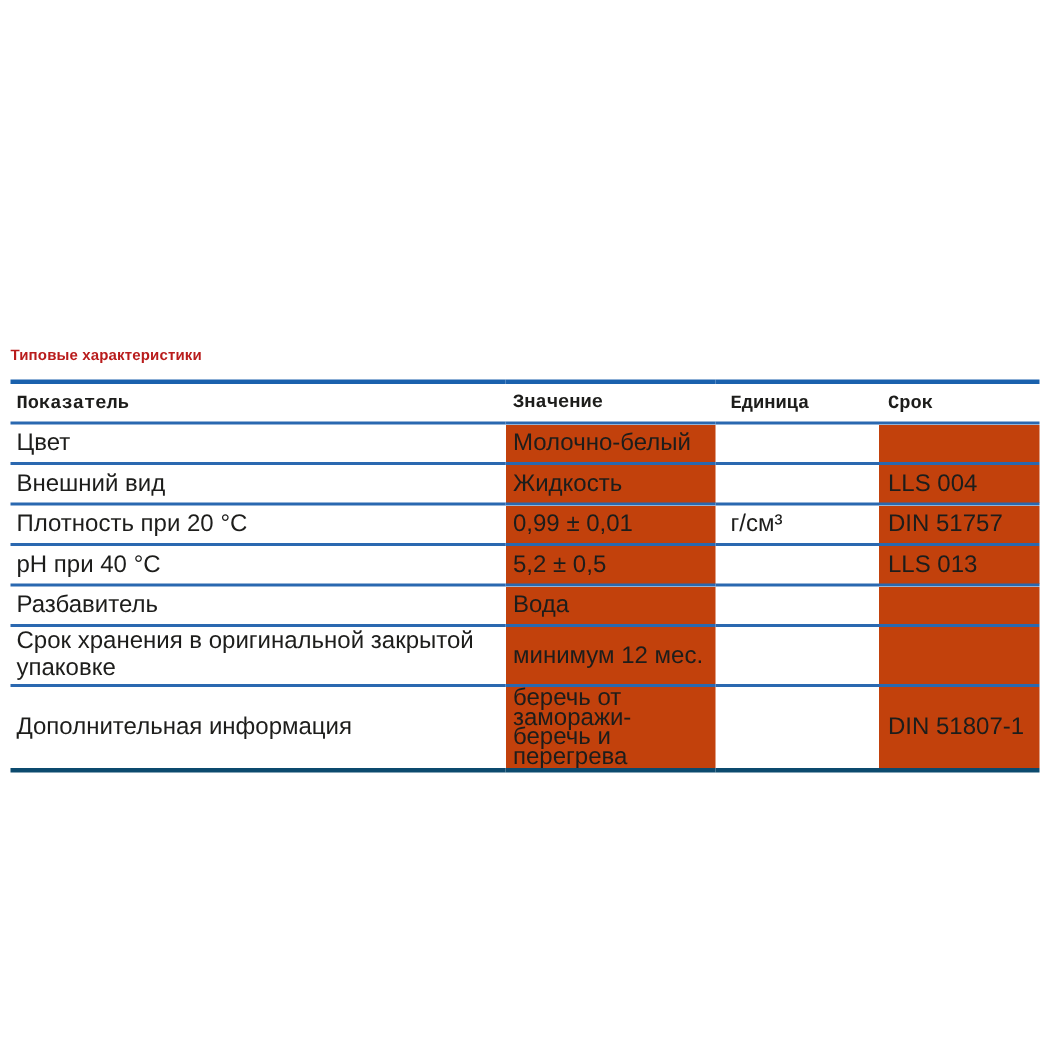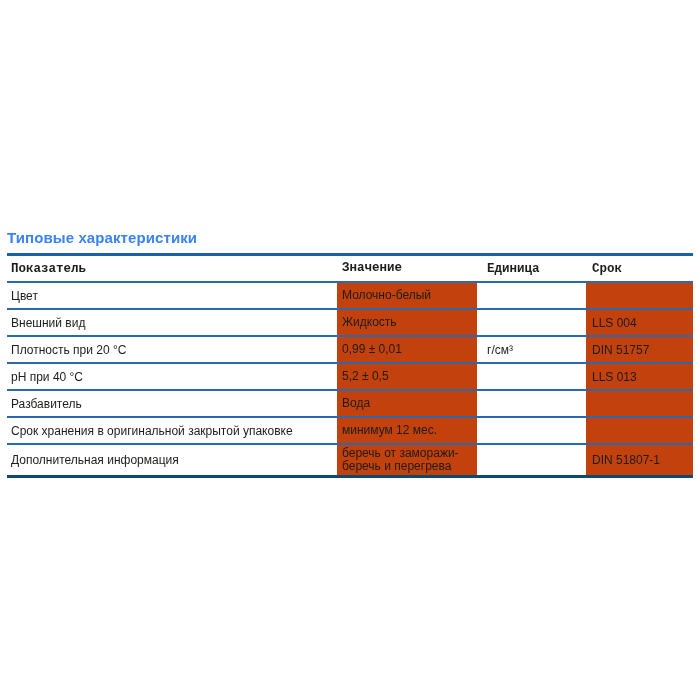--- a/index.html
+++ b/index.html
@@ -13,24 +13,24 @@
     height: 700px;
     background: #ffffff;
     overflow: hidden;
     font-family: "Liberation Sans", sans-serif;
   }
   .title {
     position: absolute;
     left: 7px;
     top: 230px;
     margin: 0;
-    font-size: 15px;
+    font-size: 10px;
     line-height: 16px;
     font-weight: bold;
-    color: #3b82f6;
+    color: #b91c1c;
     letter-spacing: 0.1px;
   }
   .spec-table {
     position: absolute;
     left: 7px;
     top: 253px;
     width: 686px;
     border-collapse: collapse;
     table-layout: fixed;
     border-top: 3px solid #1a61ad;
@@ -44,21 +44,21 @@
     border-bottom: 2px solid #2a68b0;
   }
   .spec-table th {
     font-size: 12.5px;
     font-weight: bold;
     text-align: left;
     height: 23px;
     font-family: Liberation Mono, monospace;
   }
   .spec-table td {
-    font-size: 12px;
+    font-size: 16px;
     font-weight: normal;
     height: 23px;
   }
   .spec-table tbody tr:last-child td {
     border-bottom: 3px solid #0c4a6e;
     height: 28px;
   }
   .c1 { padding-left: 4px; }
   .c2 { padding-left: 5px; white-space: pre-line; line-height: 13px; }
   .c3 { padding-left: 10px; }

